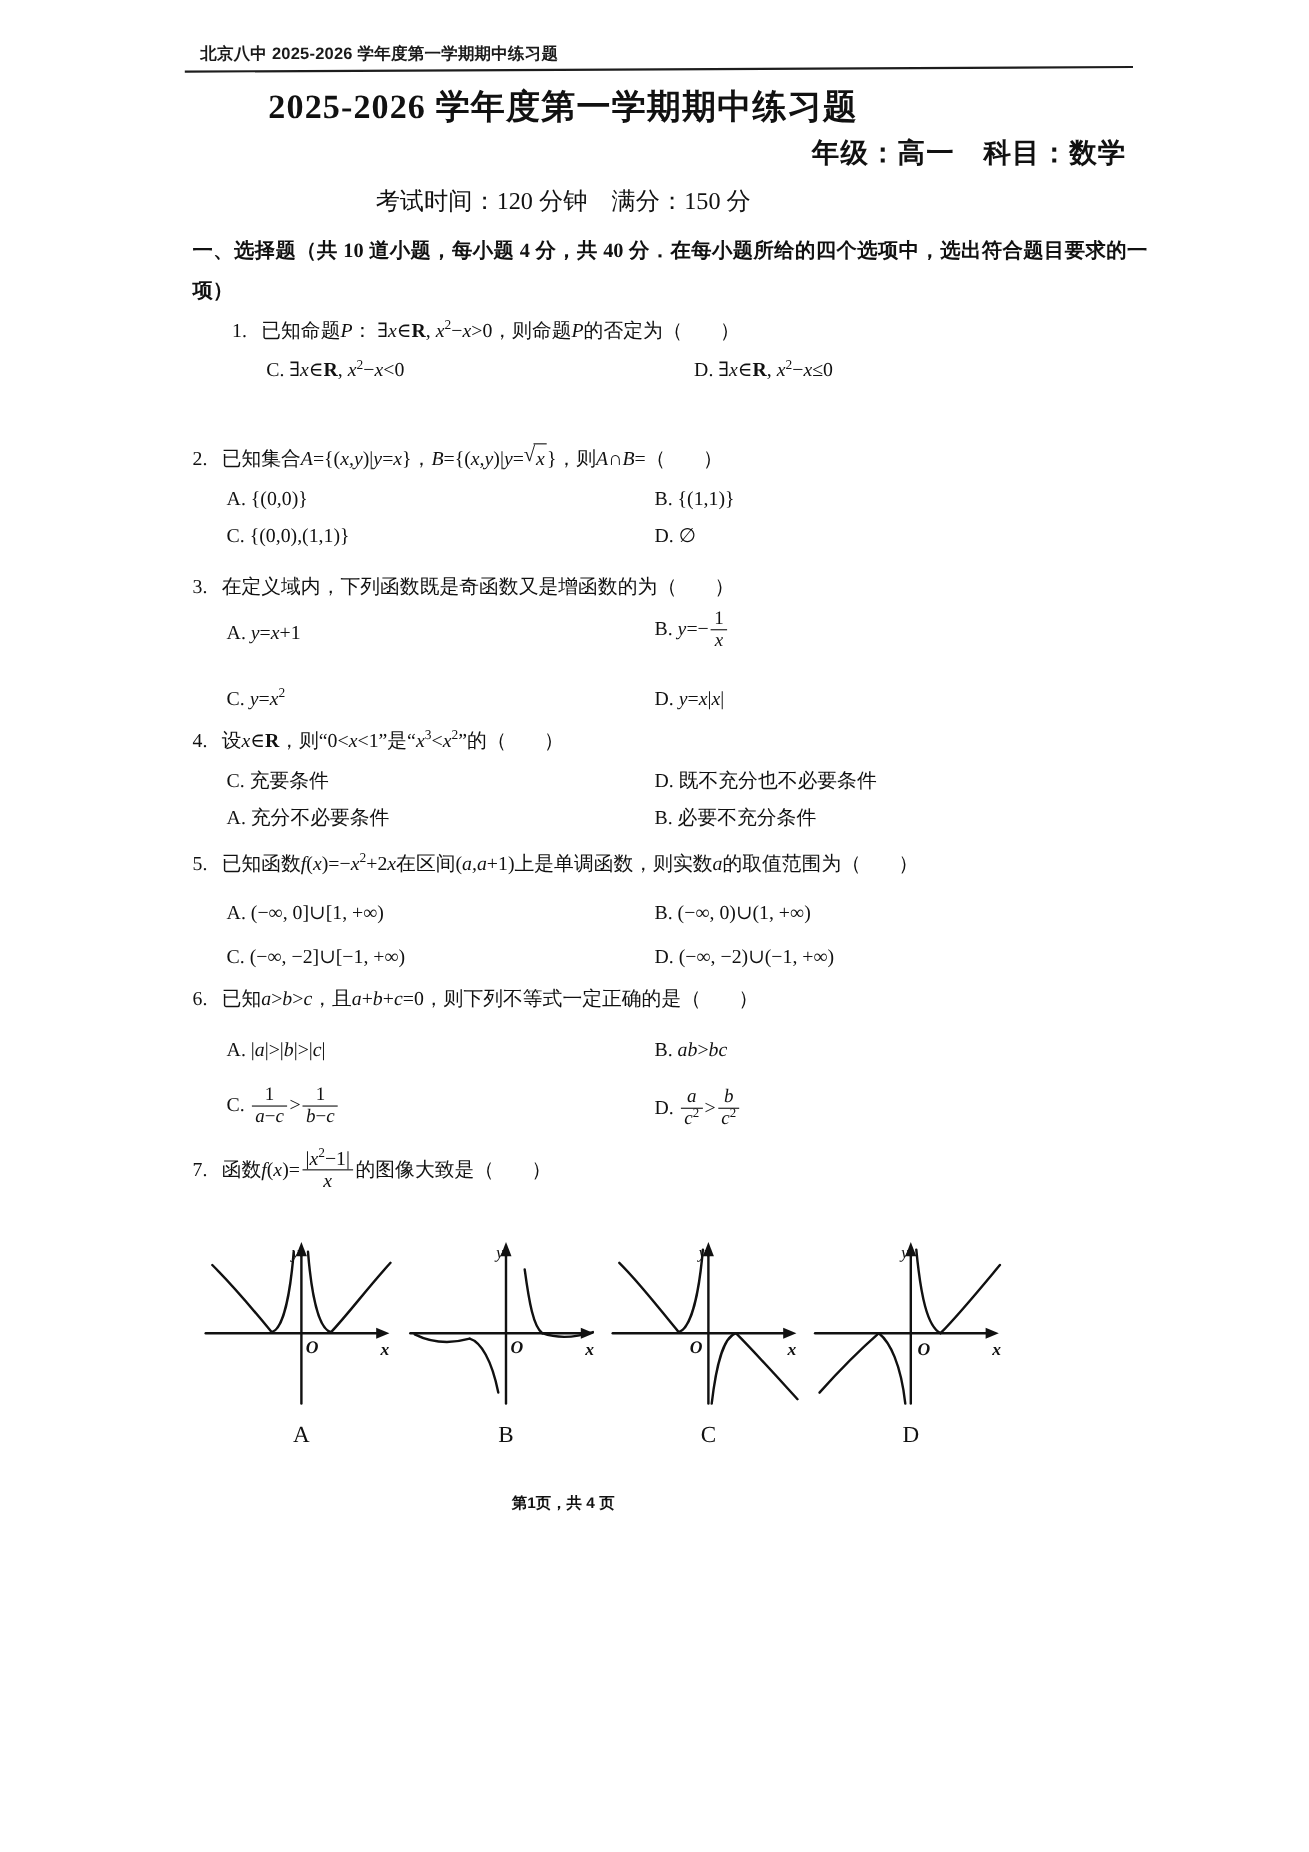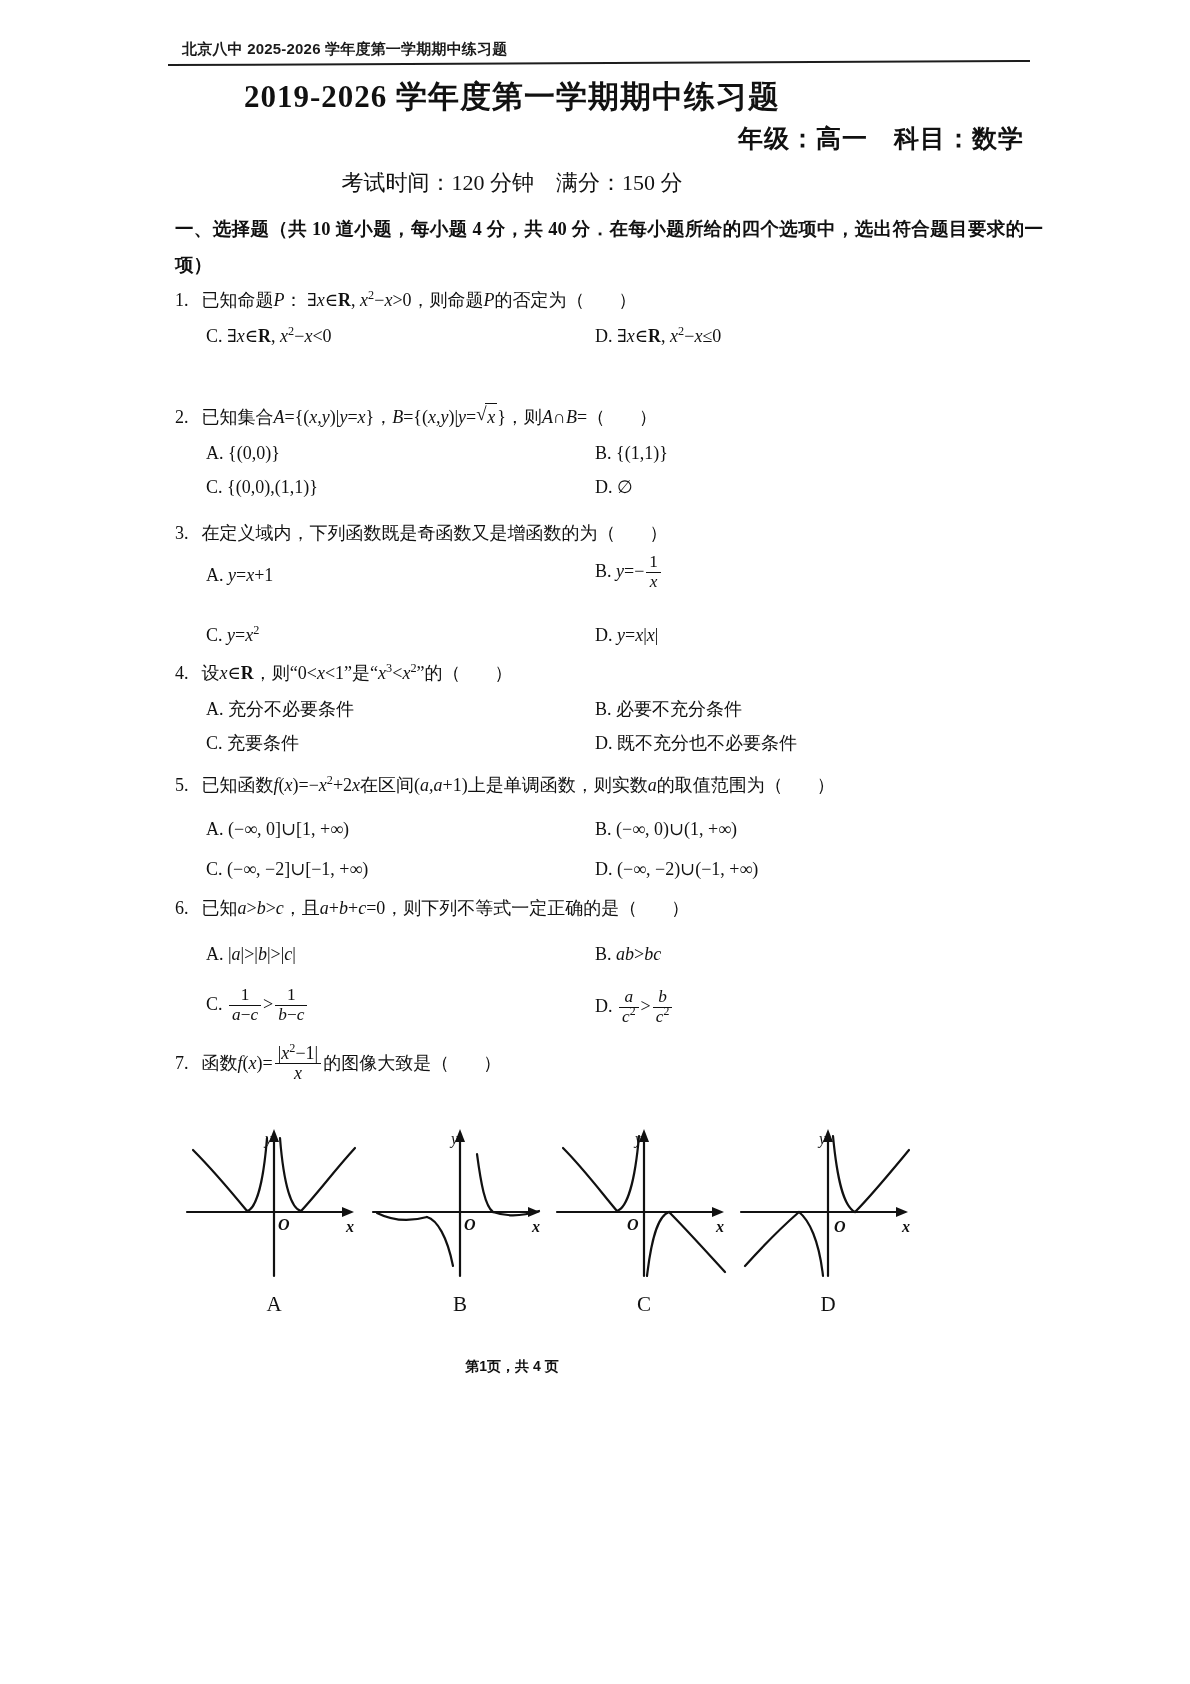--- a/index.html
+++ b/index.html
@@ -192,31 +192,31 @@
   }
 </style>
 </head>
 <body>
 
 <div class="page">
 
   <div class="runhead">北京八中 2025-2026 学年度第一学期期中练习题</div>
   <div class="headrule"></div>
 
-  <div class="title">2019-2026 学年度第一学期期中练习题</div>
+  <div class="title">2025-2026 学年度第一学期期中练习题</div>
   <div class="subtitle">
     <span>年级：高一</span><span class="gap"></span><span>科目：数学</span>
   </div>
   <div class="examinfo">
     <span>考试时间：120 分钟</span><span class="gap"></span><span>满分：150 分</span>
   </div>
 
   <div class="section-head">一、选择题（共 10 道小题，每小题 4 分，共 40 分．在每小题所给的四个选项中，选出符合题目要求的一项）</div>
 
-  <div class="q" style="top:287px;">
+  <div class="q" style="top:287px;margin-left:36px;">
     <div class="stem">
       <span class="qnum">1.</span>
       已知命题<i class="v">P</i>： ∃<i class="v">x</i>∈<span class="bb">R</span>, <i class="v">x</i><sup>2</sup>−<i class="v">x</i>&gt;0，则命题<i class="v">P</i>的否定为（<span class="paren-blank"><span class="sp"></span></span>）
     </div>
     <div class="opts">
       <div class="optrow">
         <span class="opt left"><span>C.</span>&nbsp;∃<i class="v">x</i>∈<span class="bb">R</span>, <i class="v">x</i><sup>2</sup>−<i class="v">x</i>&lt;0</span>
         <span class="opt right"><span>D.</span>&nbsp;∃<i class="v">x</i>∈<span class="bb">R</span>, <i class="v">x</i><sup>2</sup>−<i class="v">x</i>≤0</span>
       </div>
     </div>
@@ -256,26 +256,26 @@
     </div>
   </div>
 
   <div class="q" style="top:660px;">
     <div class="stem">
       <span class="qnum">4.</span>
       设<i class="v">x</i>∈<span class="bb">R</span>，则“0&lt;<i class="v">x</i>&lt;1”是“<i class="v">x</i><sup>3</sup>&lt;<i class="v">x</i><sup>2</sup>”的（<span class="paren-blank"><span class="sp"></span></span>）
     </div>
     <div class="opts">
       <div class="optrow">
+        <span class="opt left"><span>C.</span>&nbsp;充要条件</span>
+        <span class="opt right"><span>D.</span>&nbsp;既不充分也不必要条件</span>
+      </div>
+      <div class="optrow">
         <span class="opt left"><span>A.</span>&nbsp;充分不必要条件</span>
         <span class="opt right"><span>B.</span>&nbsp;必要不充分条件</span>
-      </div>
-      <div class="optrow">
-        <span class="opt left"><span>C.</span>&nbsp;充要条件</span>
-        <span class="opt right"><span>D.</span>&nbsp;既不充分也不必要条件</span>
       </div>
     </div>
   </div>
 
   <div class="q" style="top:772px;">
     <div class="stem">
       <span class="qnum">5.</span>
       已知函数<i class="v">f</i>(<i class="v">x</i>)=−<i class="v">x</i><sup>2</sup>+2<i class="v">x</i>在区间(<i class="v">a,a</i>+1)上是单调函数，则实数<i class="v">a</i>的取值范围为（<span class="paren-blank"><span class="sp"></span></span>）
     </div>
     <div class="opts">

